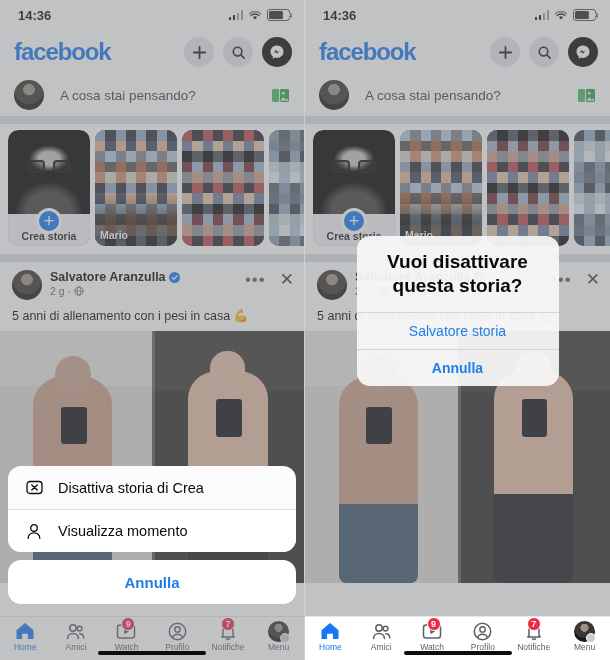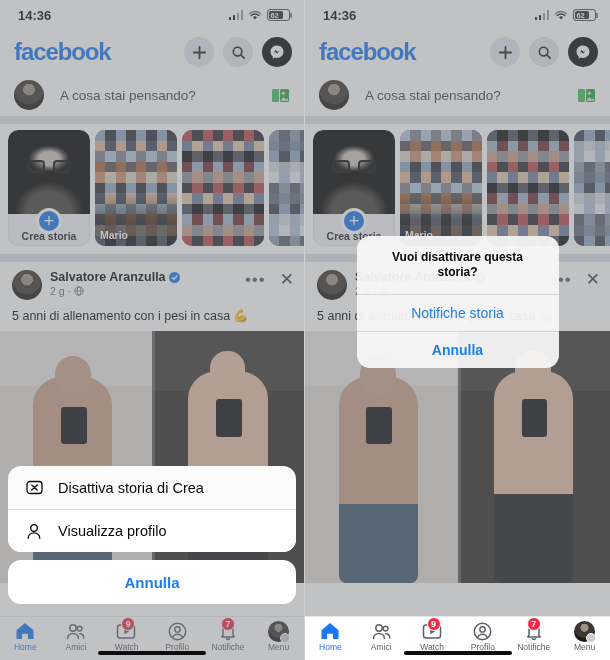--- a/index.html
+++ b/index.html
@@ -22,21 +22,21 @@
   .sb-right { display: flex; align-items: center; gap: 5px; }
   .bars { display: flex; align-items: flex-end; gap: 1.5px; height: 10px; }
   .bars i { display: block; width: 2.5px; background: #111; border-radius: .5px; }
   .bars i:nth-child(1){height:3px}
   .bars i:nth-child(2){height:5px}
   .bars i:nth-child(3){height:7.5px;background:#9a9a9a}
   .bars i:nth-child(4){height:10px;background:#9a9a9a}
   .wifi { width: 14px; height: 11px; position: relative; }
   .batt {
     width: 23px; height: 11.5px; border: 1.2px solid #4a4a4a;
-    border-radius: 3px; position: relative; display:flex; align-items:center;
+    border-radius: 3px; position: relative; display:flex; align-items:center;padding-left:12px;
   }
   .batt::after {
     content:""; position:absolute; right:-3.2px; top:3.2px;
     width:2px; height:4.5px; background:#7a7a7a; border-radius:0 1px 1px 0;
   }
   .batt .fill {
     position:absolute; left:1px; top:1px; bottom:1px; width:14px;
     background:#2c2c2c; border-radius:1.5px;
   }
   .batt .num {
@@ -230,21 +230,21 @@
     font-size:15px; font-weight:bold; color:#1f7fe8;
   }
 
   
   .alert {
     position:absolute; left:50%; top:236px; transform:translateX(-50%);
     width:202px; background:rgba(247,247,247,.94); border-radius:13px;
     overflow:hidden; z-index:30; text-align:center;
   }
   .alert-body { padding: 14px 14px 13px 14px; }
-  .alert-title { font-size:12px; font-weight:bold; color:#0a0a0a; line-height:1.28; }
+  .alert-title { font-size:19px; font-weight:bold; color:#0a0a0a; line-height:1.28; }
   .alert-msg { font-size:11.5px; color:#1c1c1e; line-height:1.33; margin-top:5px; }
   .alert-btn {
     height:37px; display:flex; align-items:center; justify-content:center;
     font-size:14px; color:#1f7fe8; border-top:1px solid #d4d4d6;
   }
   .alert-btn.bold { font-weight:bold; }
 </style>
 </head>
 <body>
 
@@ -673,21 +673,21 @@
           </div>
           <div>Disattiva storia di Crea</div>
         </div>
         <div class="sheet-row">
           <div class="ic">
             <svg width="16" height="17" viewBox="0 0 16 17">
               <circle cx="8" cy="5" r="3.3" stroke="#0a0a0a" stroke-width="1.3" fill="none"></circle>
               <path d="M2.2 15.3c0-3.4 2.6-5.4 5.8-5.4s5.8 2 5.8 5.4" stroke="#0a0a0a" stroke-width="1.3" fill="none" stroke-linecap="round"></path>
             </svg>
           </div>
-          <div>Visualizza profilo</div>
+          <div>Visualizza momento</div>
         </div>
       </div>
       <div class="sheet-cancel">Annulla</div>
     </div>
 
     <div class="homebar"></div>
   </div>
 
   <div class="panel right">
 
@@ -1098,19 +1098,19 @@
         <div class="navlabel">Menu</div>
       </div>
     </div>
 
     <div class="dim" style="bottom:44px"></div>
 
     <div class="alert">
       <div class="alert-body">
         <div class="alert-title">Vuoi disattivare questa storia?</div>
       </div>
-      <div class="alert-btn">Notifiche storia</div>
+      <div class="alert-btn">Salvatore storia</div>
       <div class="alert-btn bold">Annulla</div>
     </div>
 
     <div class="homebar"></div>
   </div>
 </div>
 
 </body></html>

